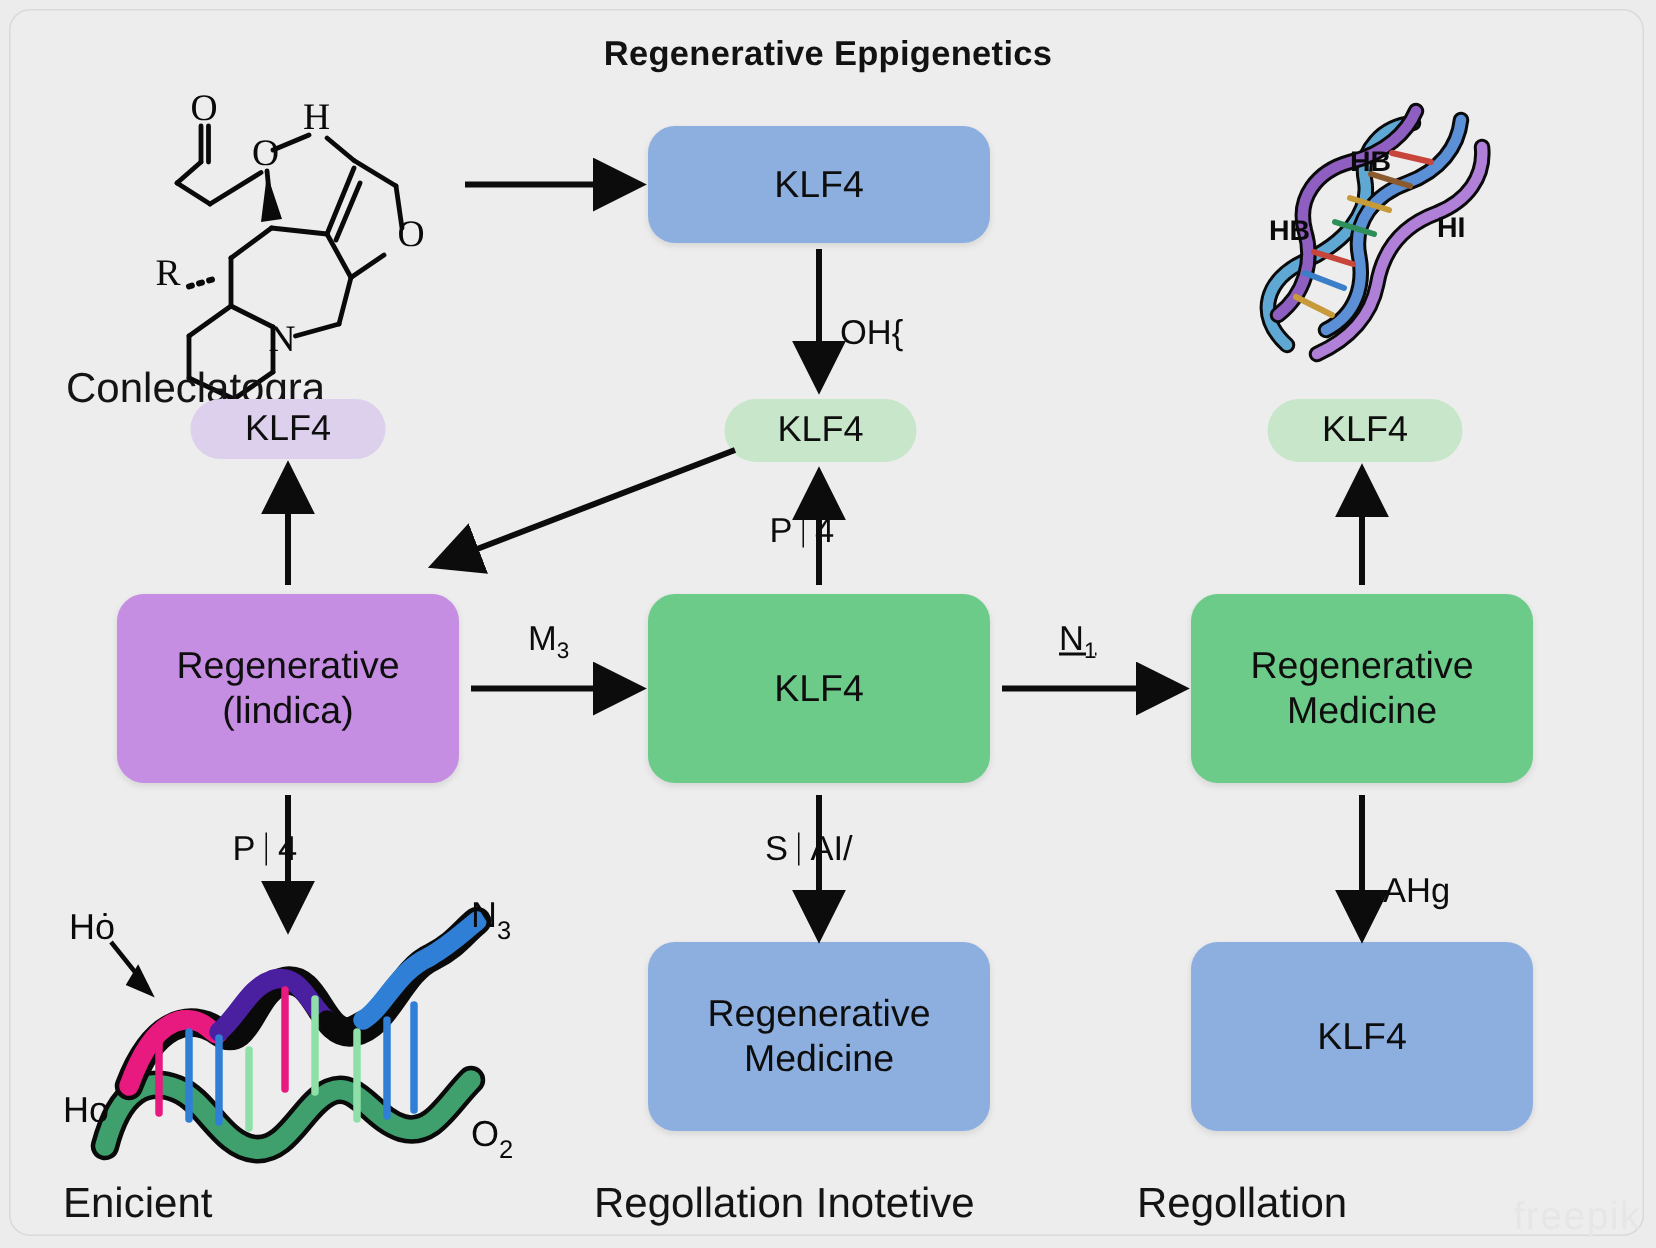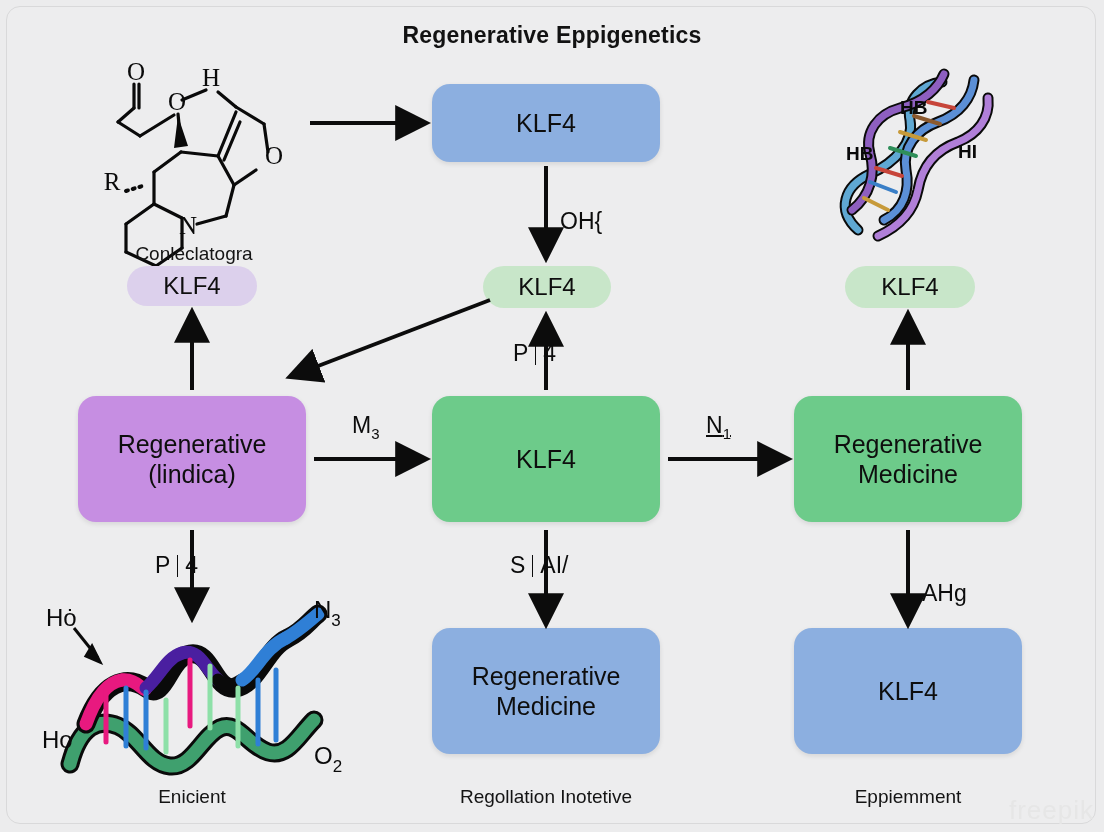--- a/index.html
+++ b/index.html
@@ -35,21 +35,21 @@
     box-sizing:border-box;
     padding:4px 10px;
   }
   .pill{
     display:flex;align-items:center;justify-content:center;
     border-radius:24px;
     color:#0e0e0e;font-size:24px;
     box-sizing:border-box;
   }
   .caption{
-    text-align:center;font-size:19px;color:#141414;
+    font-size:28px;color:#141414;
   }
   .alabel{
     font-size:23px;color:#0c0c0c;white-space:nowrap;
   }
   .alabel sub{font-size:15px;}
   .sep{
     display:inline-block;width:1px;height:22px;
     background:#0c0c0c;vertical-align:-4px;margin:0 7px;
   }
   svg{overflow:visible;}
@@ -266,16 +266,16 @@
   <div class="abs alabel" style="left:352px;top:412px;">
     <span>M</span><sub>3</sub>
   </div>
 
   <div class="abs alabel" style="left:706px;top:412px;text-decoration:underline;">
     <span>N</span><sub>1</sub>
   </div>
 
   <div class="abs caption" style="left:396px;top:786px;width:300px;">Regollation Inotetive</div>
   <div class="abs caption" style="left:42px;top:786px;width:300px;">Enicient</div>
-  <div class="abs caption" style="left:758px;top:786px;width:300px;">Eppiemment</div>
+  <div class="abs caption" style="left:758px;top:786px;width:300px;">Regollation</div>
 
   <div class="abs wm">freepik</div>
 </div>
 
 </body></html>

